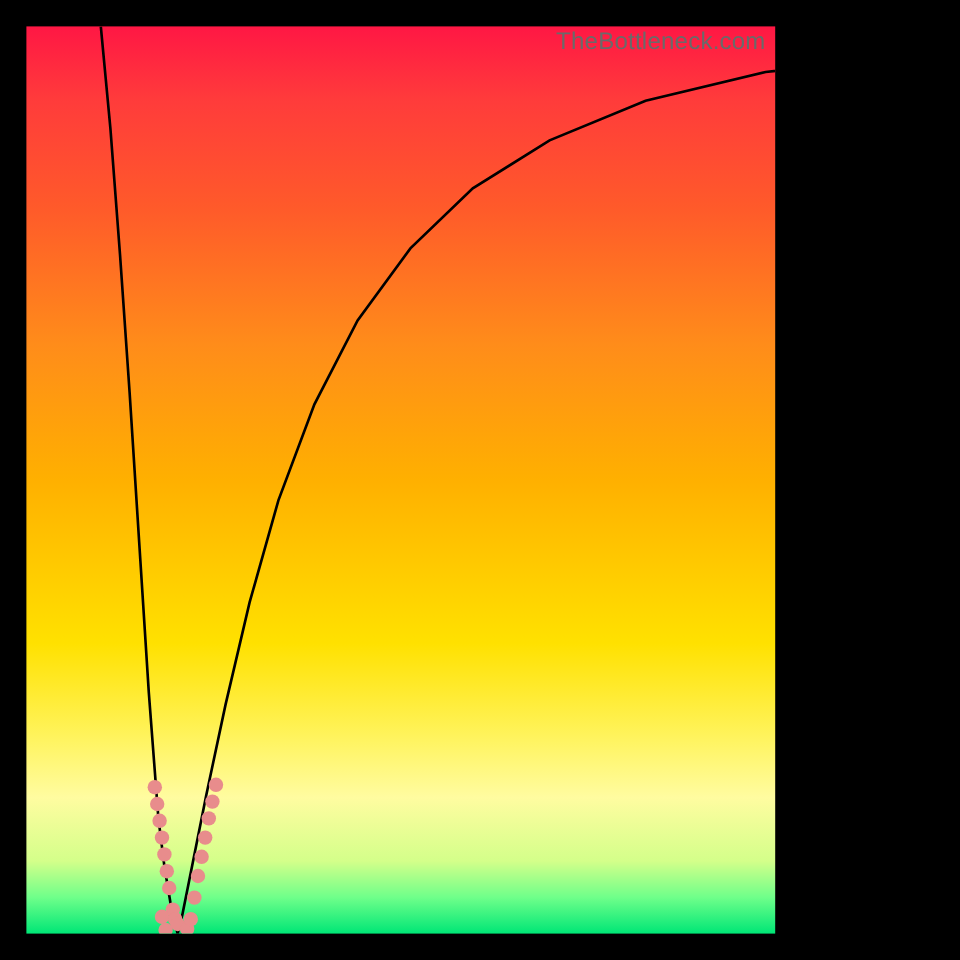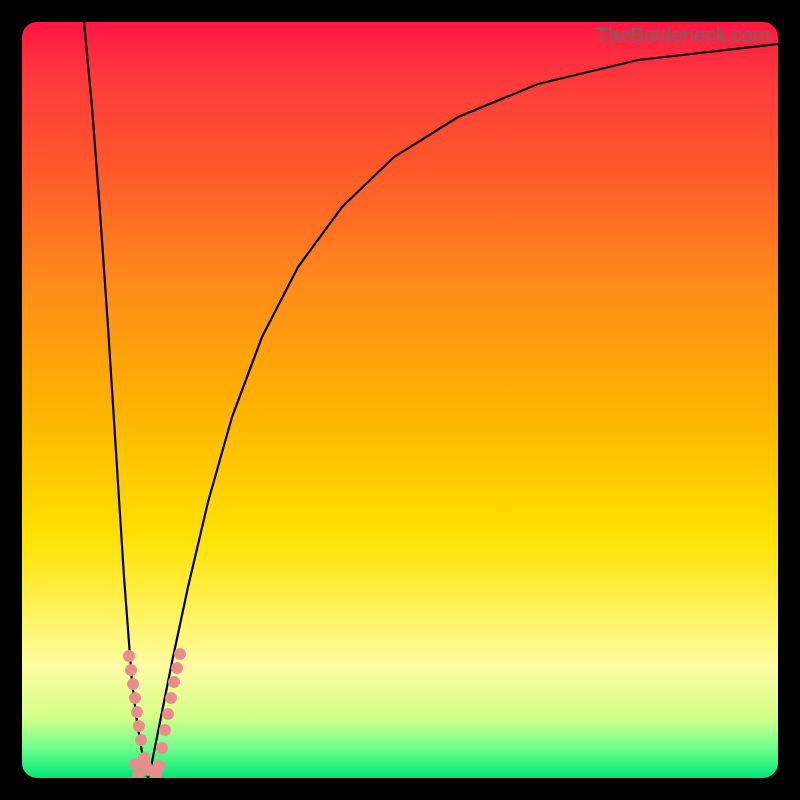--- a/index.html
+++ b/index.html
@@ -7,36 +7,35 @@
     padding: 0;
     width: 800px;
     height: 800px;
     background: #000;
     font-family: Arial, Helvetica, sans-serif;
   }
   .frame {
     position: absolute;
     left: 22px;
     top: 22px;
-    width: 756px;
+    width: 624px;
     height: 756px;
     background: linear-gradient(to bottom,
       #ff1744 0%,
       #ff3b3b 8%,
       #ff5a2a 20%,
       #ff8c1a 35%,
       #ffb000 50%,
       #ffe100 68%,
       #fff35a 78%,
       #fffca0 85%,
       #d4ff8a 92%,
       #6fff8a 96%,
       #00e676 100%);
     overflow: hidden;
-    border-radius: 15px;
   }
   .watermark {
     position: absolute;
     top: 2px;
     right: 8px;
     color: #6a6a6a;
     font-size: 20px;
     font-weight: 500;
     letter-spacing: 0.2px;
     pointer-events: none;

